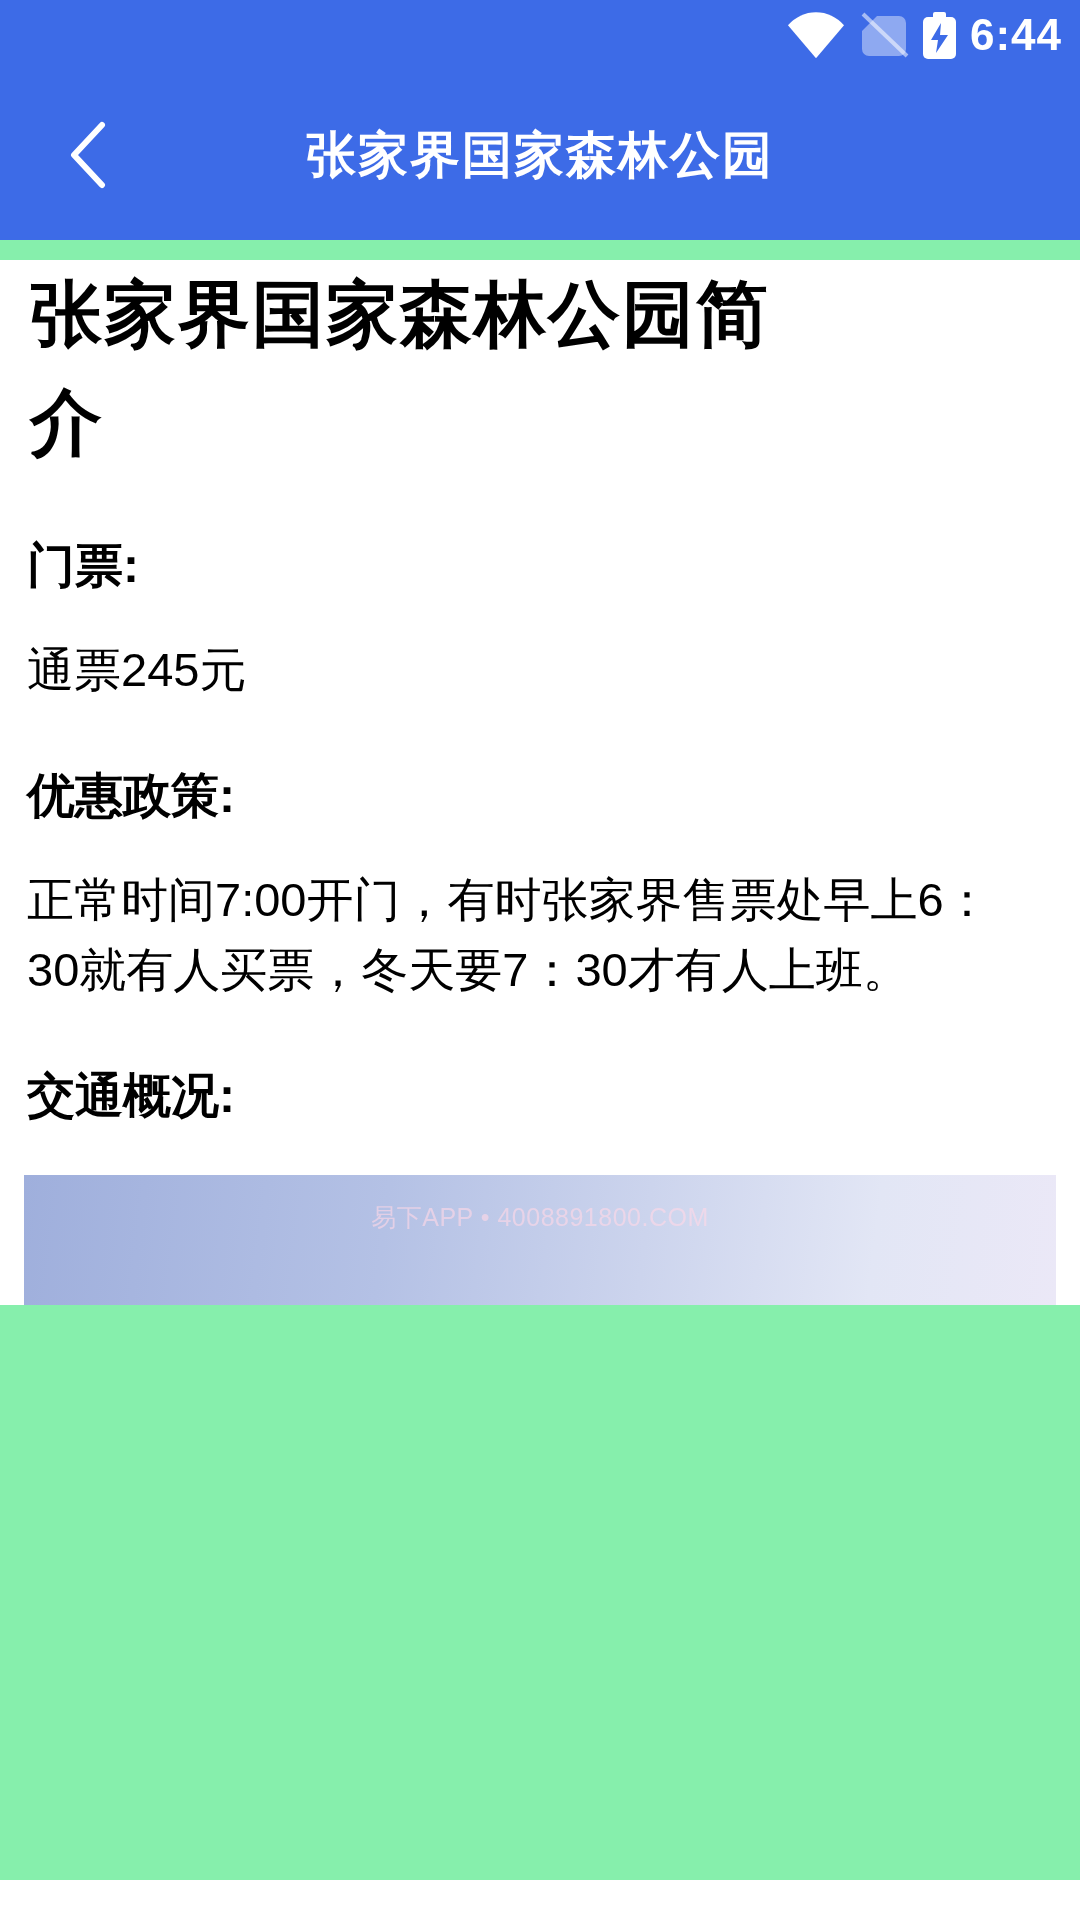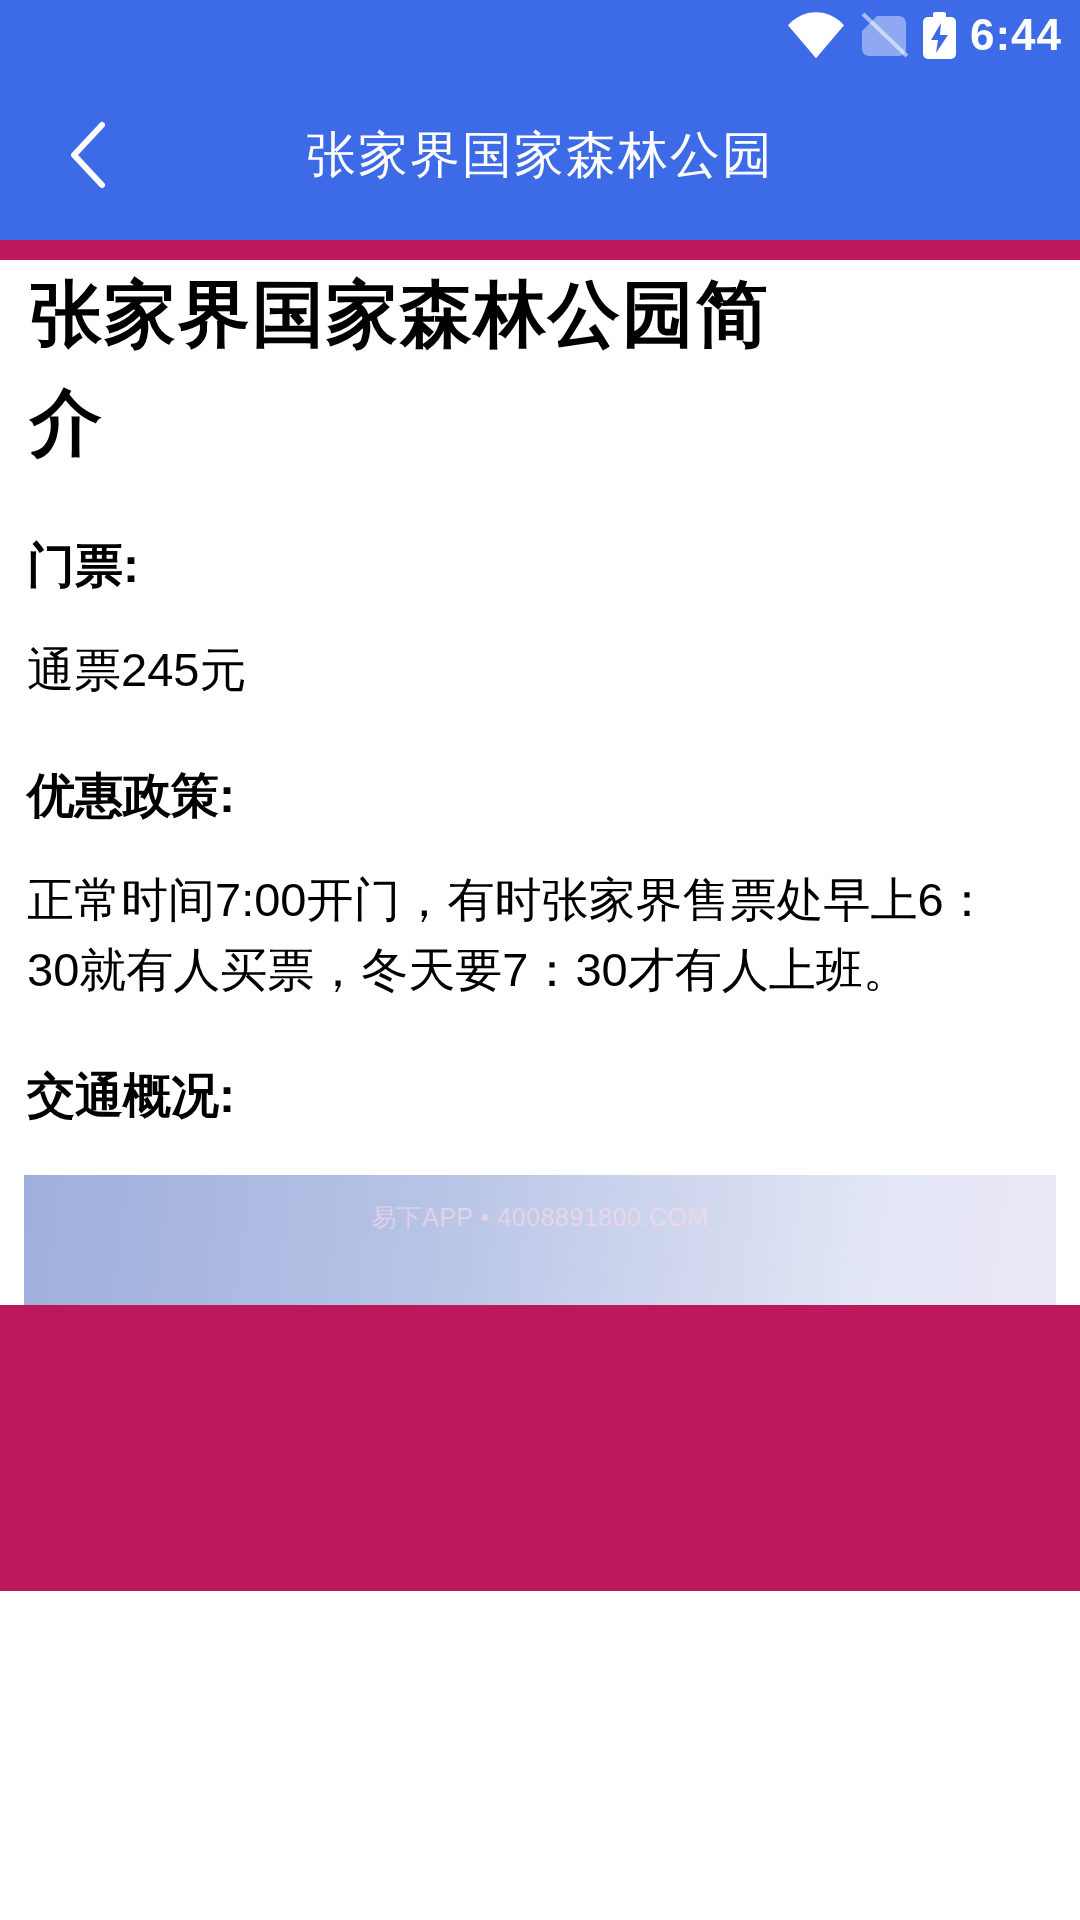--- a/index.html
+++ b/index.html
@@ -1,31 +1,31 @@
 <!DOCTYPE html>
 <html><head>
 <meta charset="utf-8">
 <style>
   * { box-sizing: border-box; margin: 0; padding: 0; }
   html, body { width: 1080px; height: 1920px; overflow: hidden; background: #ffffff;
     font-family: "Liberation Sans", sans-serif; }
-  .page { position: relative; width: 1080px; height: 1591px; overflow: hidden; background: #be185d; }
+  .page { position: relative; width: 1080px; height: 1880px; overflow: hidden; background: #86efac; }
 
   
   .app-header { background: #3D6BE7; height: 240px; }
   .status-bar { height: 70px; display: flex; justify-content: flex-end; align-items: center;
     gap: 14px; padding-right: 18px; }
   .status-bar svg { display: block; }
   .status-time { color: #ffffff; font-size: 44px; font-weight: 600; letter-spacing: 1px; line-height: 1; }
 
   .nav-bar { position: relative; height: 170px; display: flex; align-items: center; justify-content: center; }
   .back-button { position: absolute; left: 52px; top: 50%; transform: translateY(-50%);
     width: 70px; height: 90px; background: transparent; border: none; display: flex;
     align-items: center; justify-content: center; cursor: pointer; }
-  .nav-title { color: #ffffff; font-size: 50px; font-weight: 400; letter-spacing: 2px; }
+  .nav-title { color: #ffffff; font-size: 50px; font-weight: 700; letter-spacing: 2px; }
 
   
   .content { background: #fff; }
   .page-title { font-size: 72px; font-weight: 700; line-height: 1.5; letter-spacing: 2px;
     color: #000; margin: 20px 0 0; padding: 0 30px; white-space: pre-line; }
   .sec-title { font-size: 48px; font-weight: 700; line-height: 1.4; color: #000;
     margin: 56px 0 0; padding: 0 27px; }
   .sec-body { font-size: 47px; font-weight: 400; line-height: 1.5; color: #000;
     margin: 36px 0 0; padding: 0 27px; white-space: pre-line; }
 

